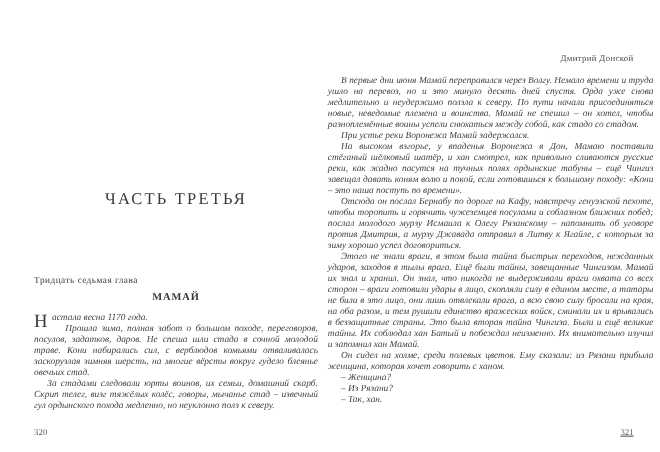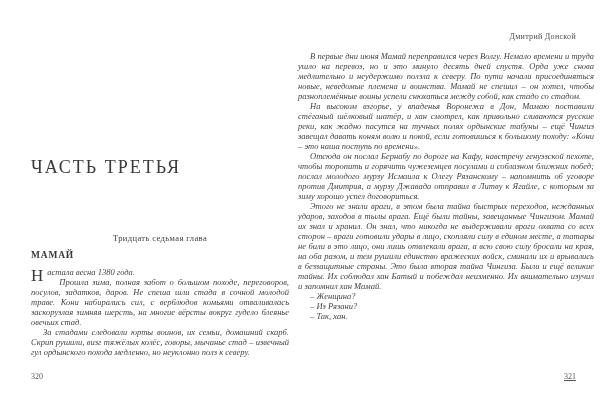--- a/index.html
+++ b/index.html
@@ -4,38 +4,39 @@
 <style>
   * { margin:0; padding:0; box-sizing:border-box; }
   html,body { width:600px; height:411px; }
   body {
     position:relative;
     background:#ffffff;
     font-family:"Liberation Serif", serif;
     color:#3f3f3f;
     overflow:hidden;
   }
-  .page { position:absolute; top:0; height:369px; }
+  .page { position:absolute; top:16px; height:369px; }
   .page-left  { left:31px;  width:258px; }
   .page-right { left:298px; width:296px; }
 
   
   .part-title {
     position:absolute; top:157px; left:0; width:100%;
-    font-size:18px; letter-spacing:2px;
+    text-align:center;
+    font-size:15px; letter-spacing:2px;
     color:#3a3a3a;
   }
   .chapter-subtitle {
     position:absolute; top:233px; left:0; width:100%;
-    text-align:center;
     font-size:8.5px; letter-spacing:0.4px;
     color:#404040;
   }
   .chapter-title {
     position:absolute; top:250px; left:0; width:100%;
+    text-align:center;
     font-size:9.5px; font-weight:bold; letter-spacing:0.8px;
     color:#383838;
   }
   .body-text {
     font-size:8.5px; line-height:10px;
     text-align:justify;
     hyphens:auto; -webkit-hyphens:auto;
     color:#3f3f3f;
   }
   .body-left  { position:absolute; top:267px; left:0; width:100%; }
@@ -65,35 +66,37 @@
 </head>
 <body>
 
 <div class="page page-left">
   <div class="part-title">ЧАСТЬ ТРЕТЬЯ</div>
   <div class="chapter-subtitle">Тридцать седьмая глава</div>
   <div class="chapter-title">МАМАЙ</div>
 
   <div class="body-text body-left">
     <span class="dropcap">Н</span>
-    <p class="noindent">астала весна 1380 года.</p>
+    <p class="noindent">астала весна 1170 года.</p>
     <p>Прошла зима, полная забот о большом походе, переговоров, посулов, задатков, даров. Не спеша шли стада в сочной молодой траве. Кони набирались сил, с верблюдов комьями отваливалась заскорузлая зимняя шерсть, на многие вёрсты вокруг гудело блеянье овечьих стад.</p>
-    <p>За стадами следовали юрты воинов, их семьи, домашний скарб. Скрип рушили, визг тяжёлых колёс, говоры, мычанье стад – извечный гул ордынского похода медленно, но неуклонно полз к северу.</p>
+    <p>За стадами следовали юрты воинов, их семьи, домашний скарб. Скрип телег, визг тяжёлых колёс, говоры, мычанье стад – извечный гул ордынского похода медленно, но неуклонно полз к северу.</p>
   </div>
 
   <div class="page-number pn-left">320</div>
 </div>
 
 <div class="page page-right">
   <div class="running-head">Дмитрий Донской</div>
 
   <div class="body-text body-right">
     <p>В первые дни июня Мамай переправился через Волгу. Немало времени и труда ушло на перевоз, но и это минуло десять дней спустя. Орда уже снова медлительно и неудержимо ползла к северу. По пути начали присоединяться новые, неведомые племена и воинства. Мамай не спешил – он хотел, чтобы разноплемённые воины успели снюхаться между собой, как стадо со стадом.</p>
+    <p>При устье реки Воронежа Мамай задержался.</p>
     <p>На высоком взгорье, у впаденья Воронежа в Дон, Мамаю поставили стёганый шёлковый шатёр, и хан смотрел, как привольно сливаются русские реки, как жадно пасутся на тучных полях ордынские табуны – ещё Чингиз завещал давать коням волю и покой, если готовишься к большому походу: «Кони – это наша поступь по времени».</p>
     <p>Отсюда он послал Бернабу по дороге на Кафу, навстречу генуэзской пехоте, чтобы торопить и горячить чужеземцев посулами и соблазном ближних побед; послал молодого мурзу Исмаила к Олегу Рязанскому – напомнить об уговоре против Дмитрия, а мурзу Джавада отправил в Литву к Ягайле, с которым за зиму хорошо успел договориться.</p>
     <p>Этого не знали враги, в этом была тайна быстрых переходов, нежданных ударов, заходов в тылы врага. Ещё были тайны, завещанные Чингизом. Мамай их знал и хранил. Он знал, что никогда не выдерживали враги охвата со всех сторон – враги готовили удары в лицо, скопляли силу в едином месте, а татары не били в это лицо, они лишь отвлекали врага, а всю свою силу бросали на края, на оба разом, и тем рушили единство вражеских войск, сминали их и врывались в беззащитные страны. Это была вторая тайна Чингиза. Были и ещё великие тайны. Их соблюдал хан Батый и побеждал неизменно. Их внимательно изучил и запомнил хан Мамай.</p>
+    <p>Он сидел на холме, среди полевых цветов. Ему сказали: из Рязани прибыла женщина, которая хочет говорить с ханом.</p>
     <p class="dialogue">– Женщина?</p>
     <p class="dialogue">– Из Рязани?</p>
     <p class="dialogue">– Так, хан.</p>
   </div>
 
   <div class="page-number pn-right">321</div>
 </div>
 
 </body></html>

